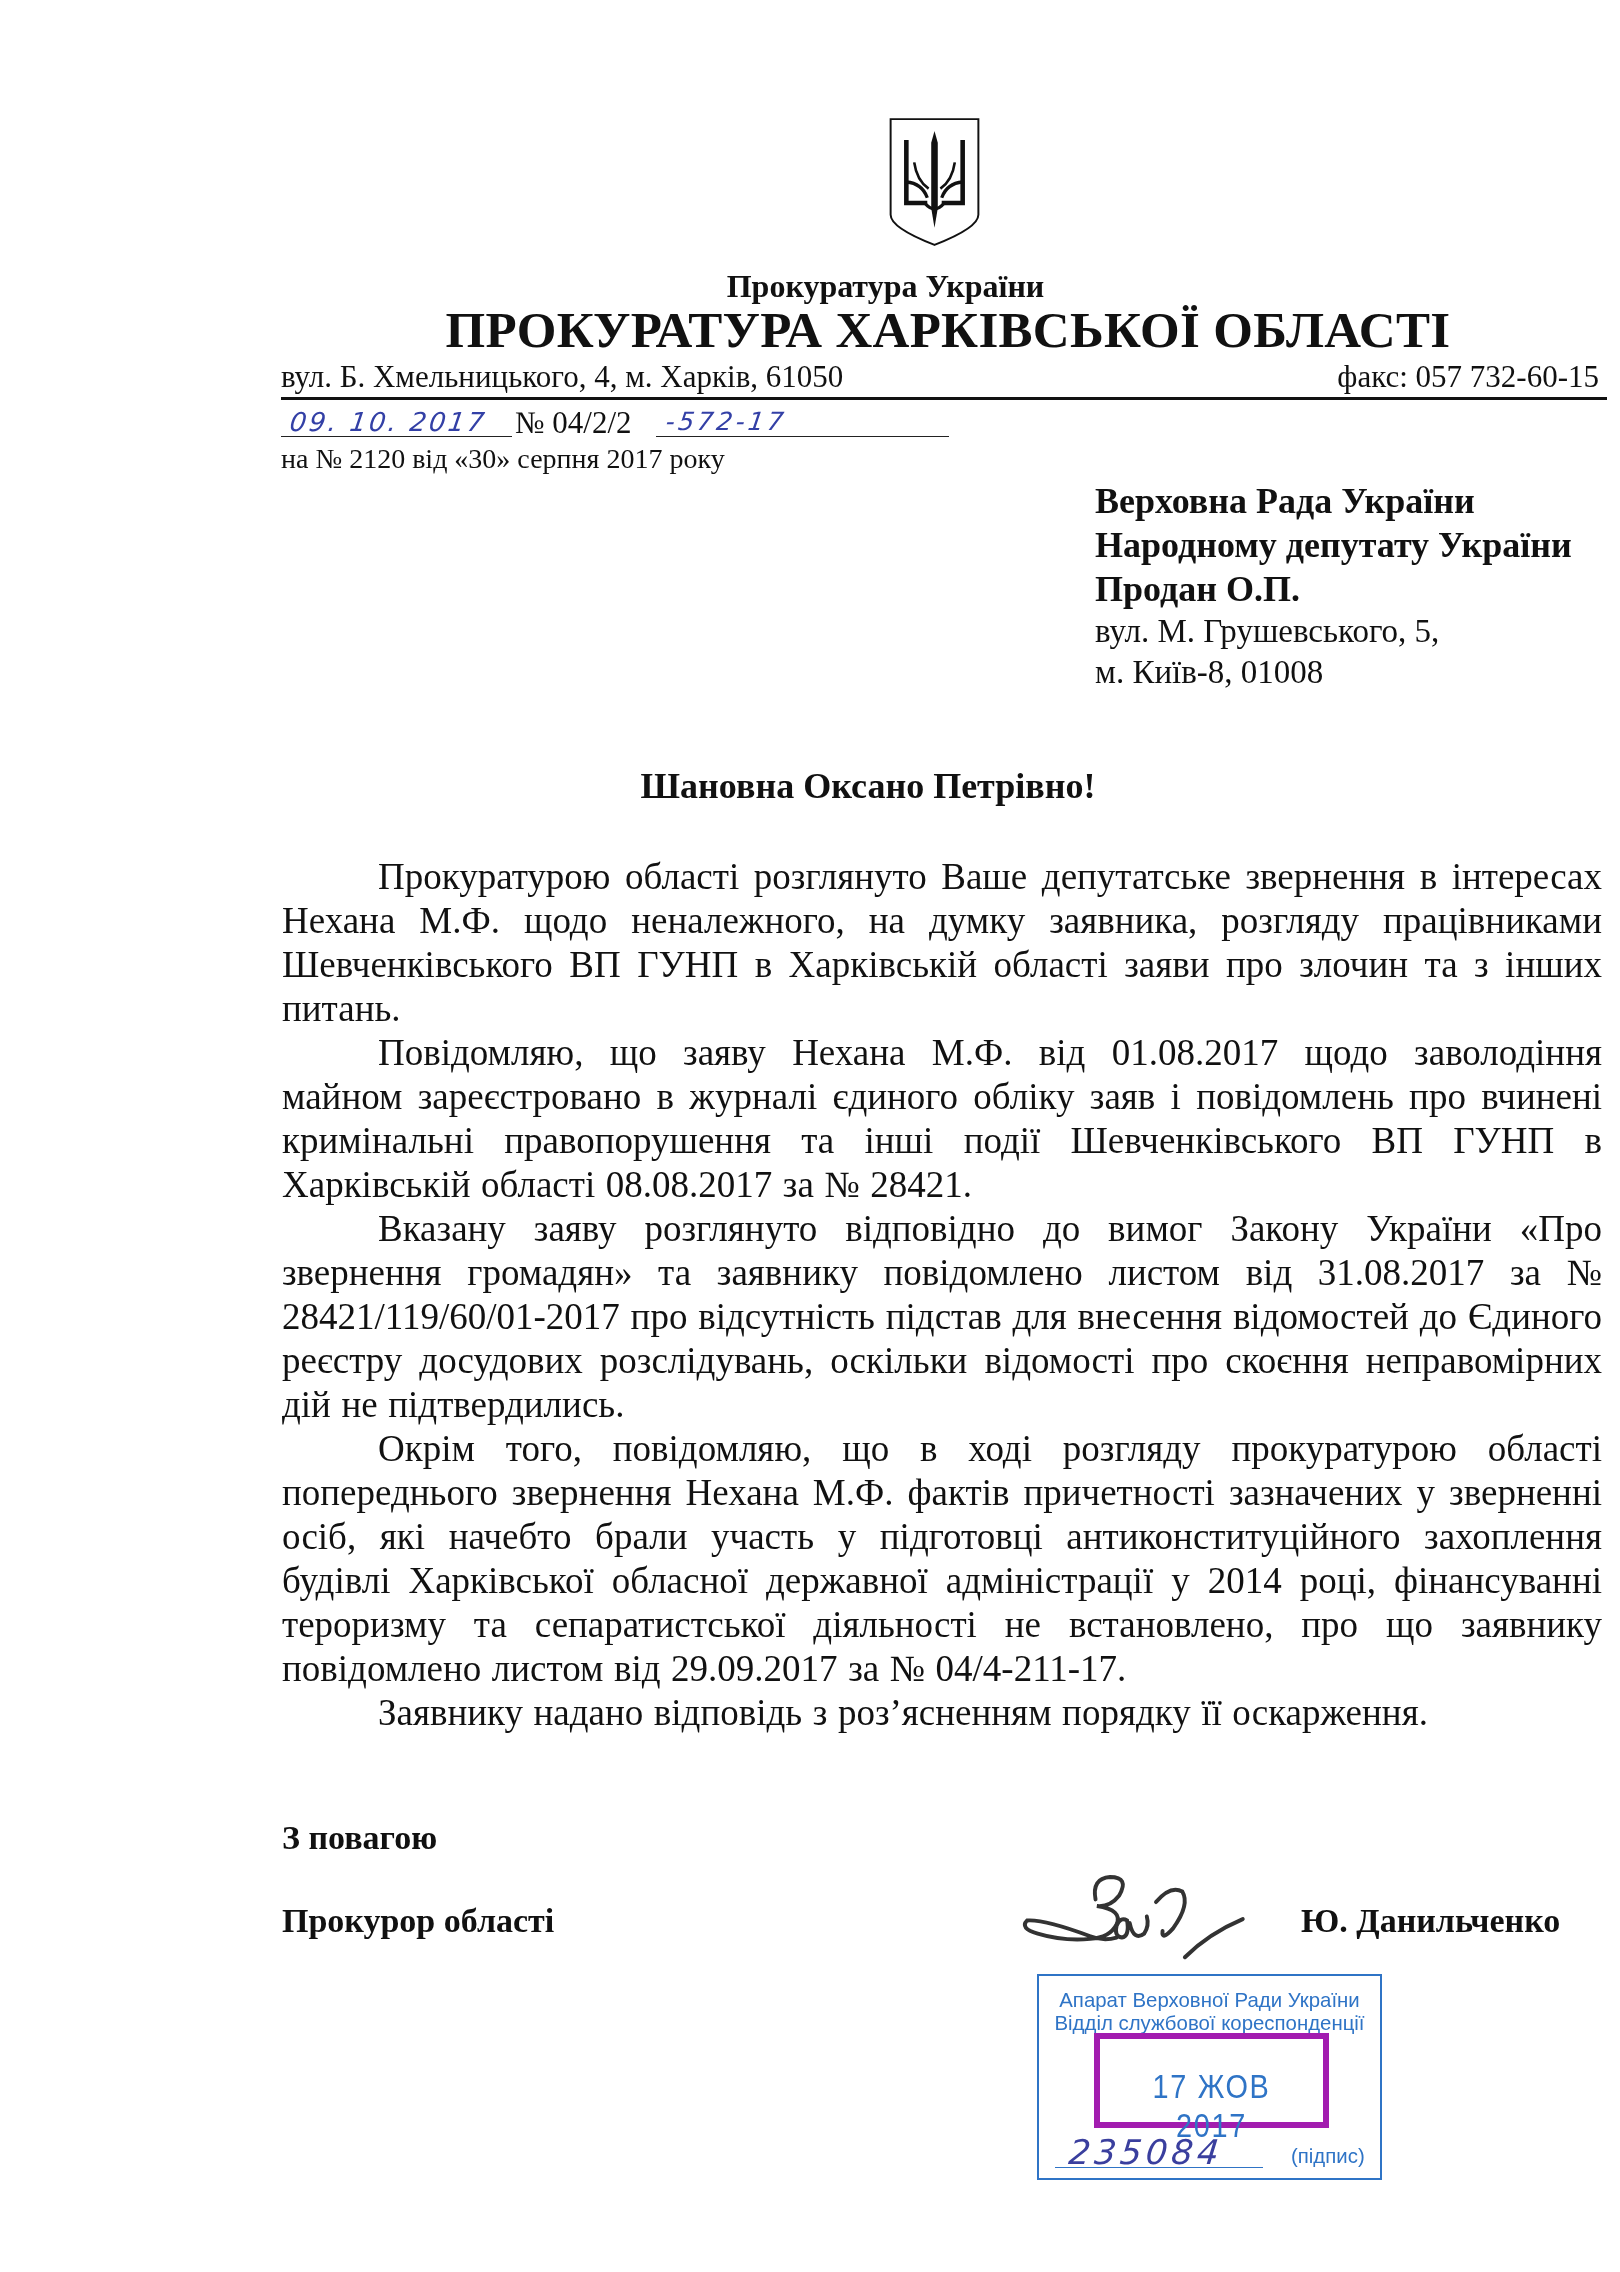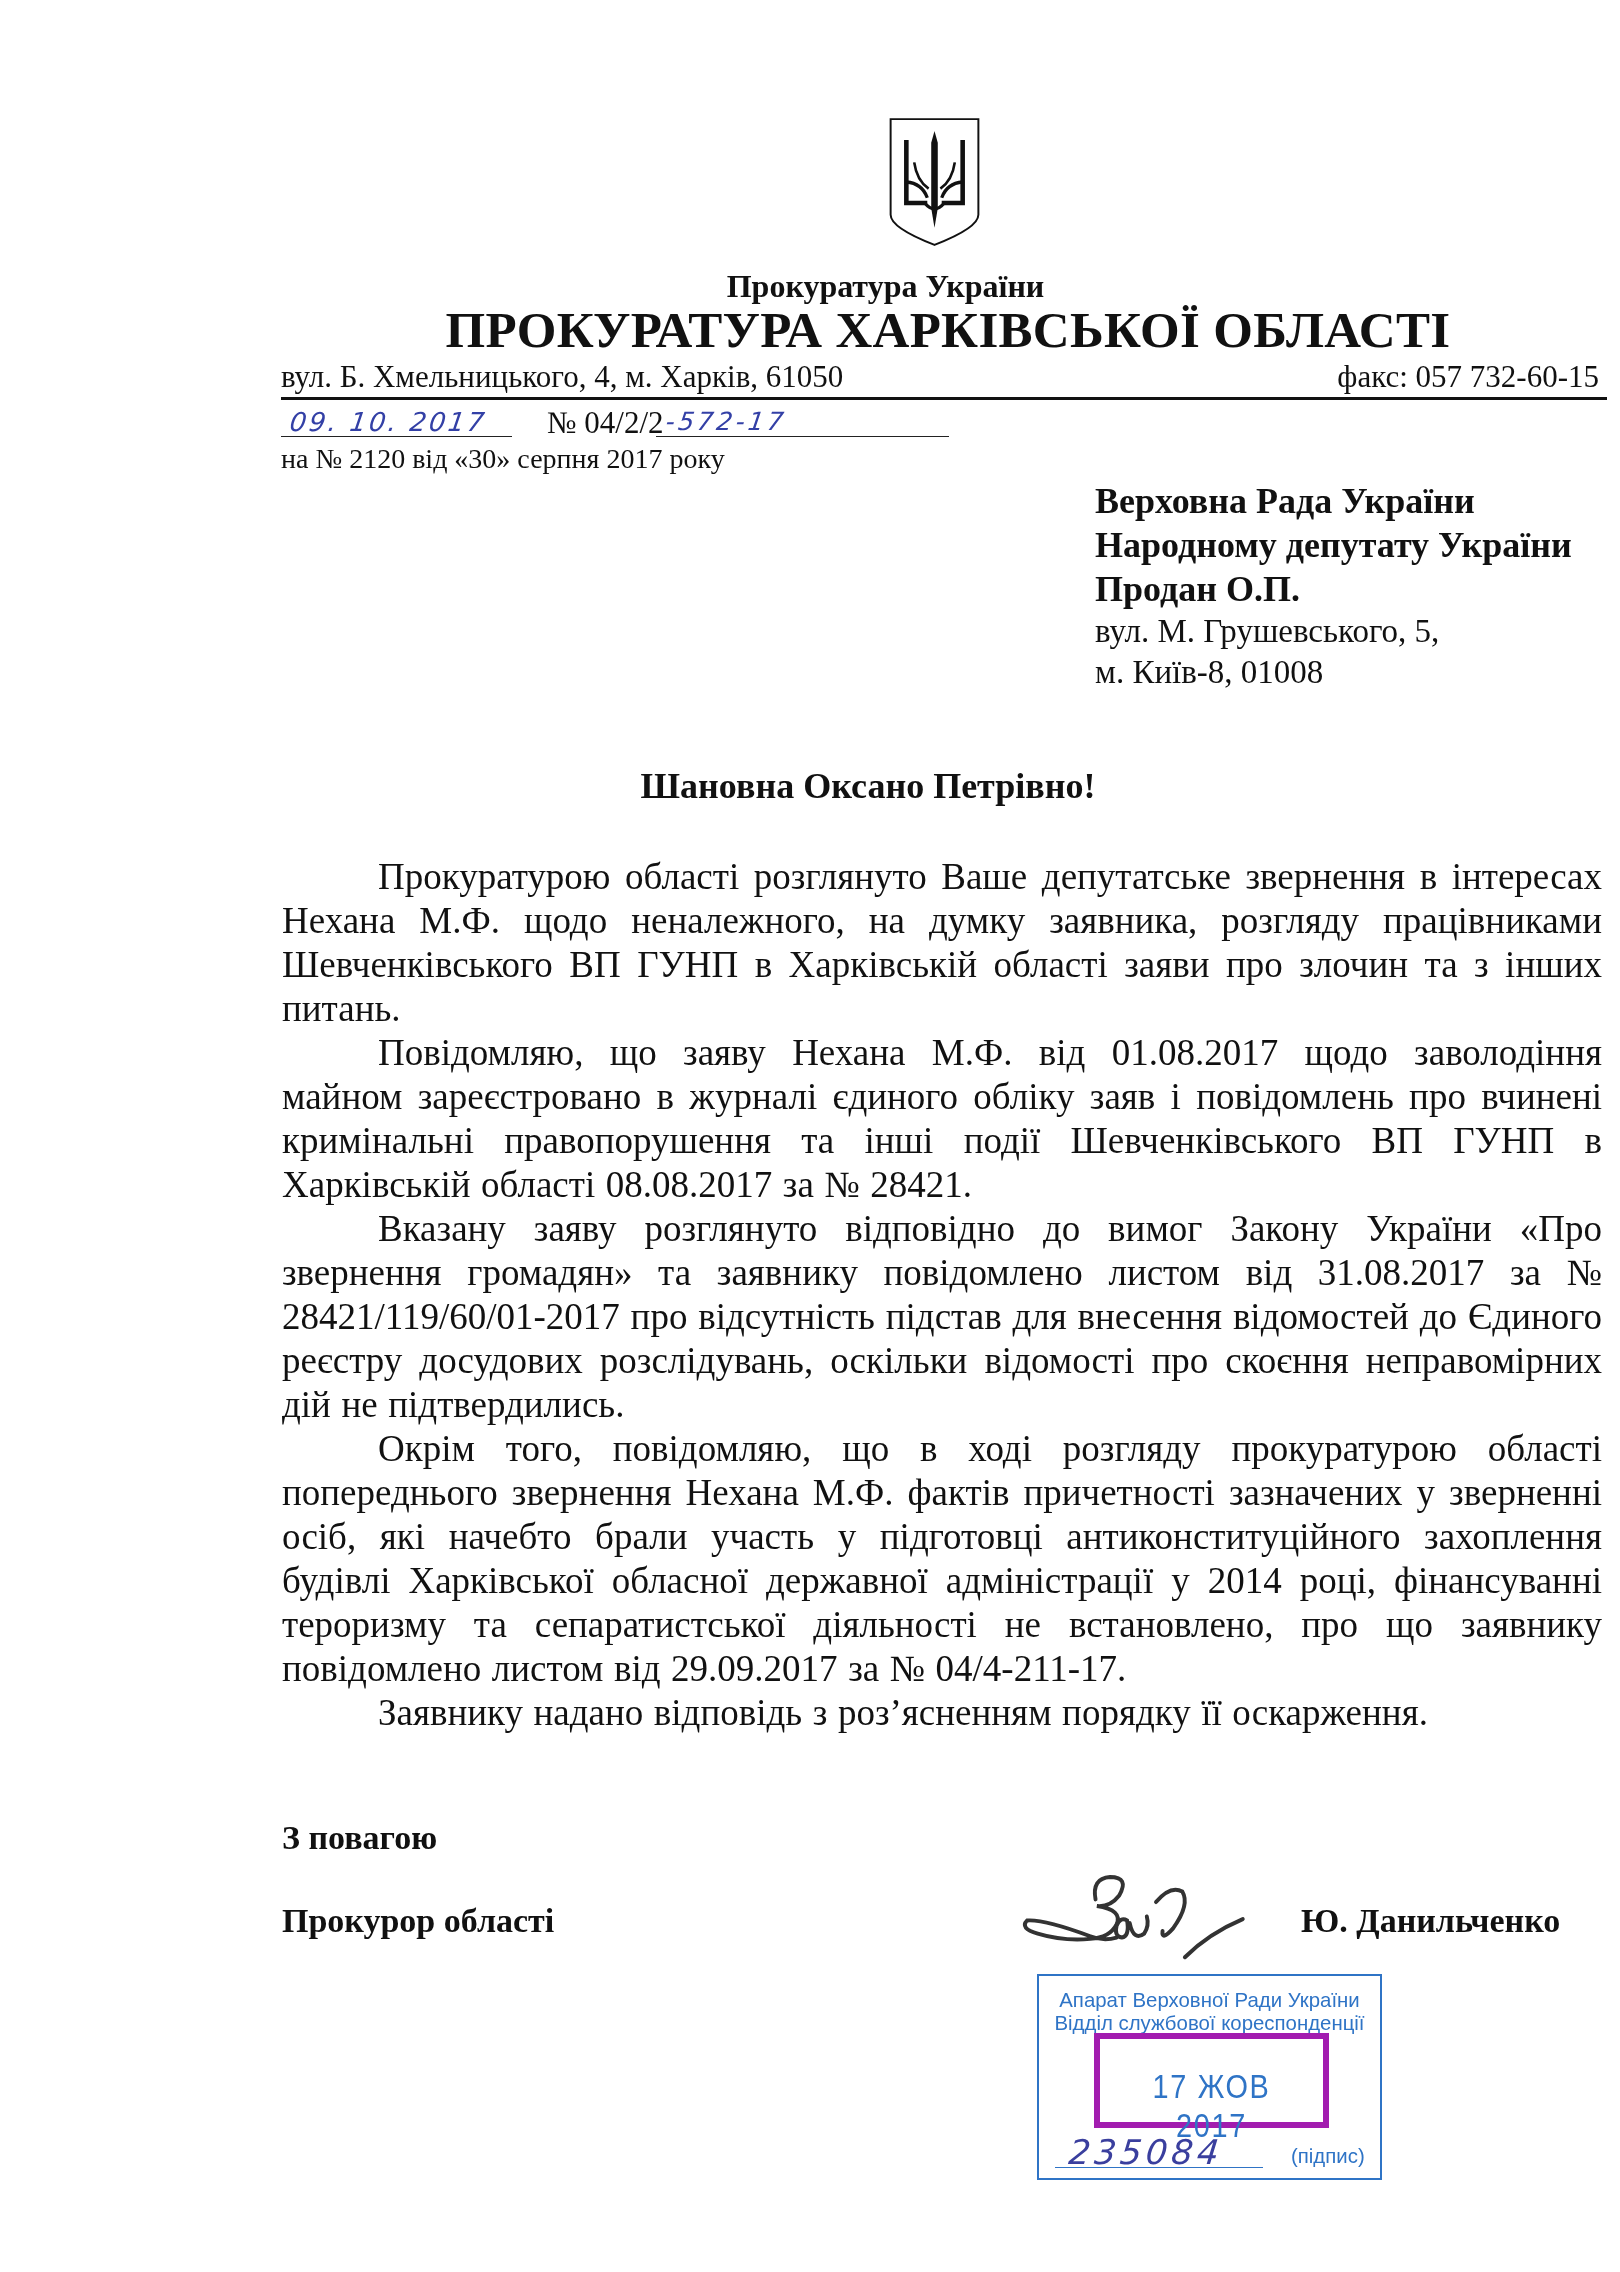--- a/index.html
+++ b/index.html
@@ -16,21 +16,21 @@
              font-size: 51px; line-height: 53px; padding-left: 276px; box-sizing: border-box; letter-spacing: 0.3px; }
   .h-addr { left: 281px; top: 360px; font-size: 31px; line-height: 34px; }
   .h-fax  { right: 21px; top: 360px; font-size: 31px; line-height: 34px; text-align: center; }
   .h-rule { position: absolute; left: 281px; width: 1326px; top: 397px; height: 3.3px; background: #111; }
 
   .date-row { position: absolute; left: 281px; top: 406px; height: 34px; width: 667px; }
   .date-underline1 { position: absolute; left: 0; top: 30px; width: 231px; height: 1.3px; background: #222; }
   .date-underline2 { position: absolute; left: 375px; top: 30px; width: 293px; height: 1.3px; background: #222; }
   .hand { font-family: "DejaVu Sans", sans-serif; font-style: italic; color: #3340a6; }
   .date-hand { position: absolute; left: 9.2px; top: 1.3px; font-size: 26px; letter-spacing: 2.6px; transform: skewX(-8deg); }
-  .doc-no { position: absolute; left: 234px; top: 0; font-size: 31px; line-height: 34px; margin-left: 32px; }
+  .doc-no { position: absolute; left: 234px; top: 0; font-size: 31px; line-height: 34px; }
   .doc-no-hand { position: absolute; left: 385px; top: 1.3px; font-size: 25px; letter-spacing: 3.3px; transform: skewX(-8deg); }
   .h-ref { left: 281px; top: 442px; font-size: 28px; line-height: 33px; }
 
   .recipient { position: absolute; left: 1079px; top: 479px; margin-left: 16px; }
   .rcp-b { font-weight: bold; font-size: 36px; line-height: 44px; white-space: nowrap; }
   .rcp-n { font-size: 33px; line-height: 41px; white-space: nowrap; }
 
   .salutation { left: 0; width: 1620px; top: 763px; text-align: center; font-weight: bold;
                 font-size: 36px; line-height: 46px; padding-left: 116px; box-sizing: border-box; }
 

